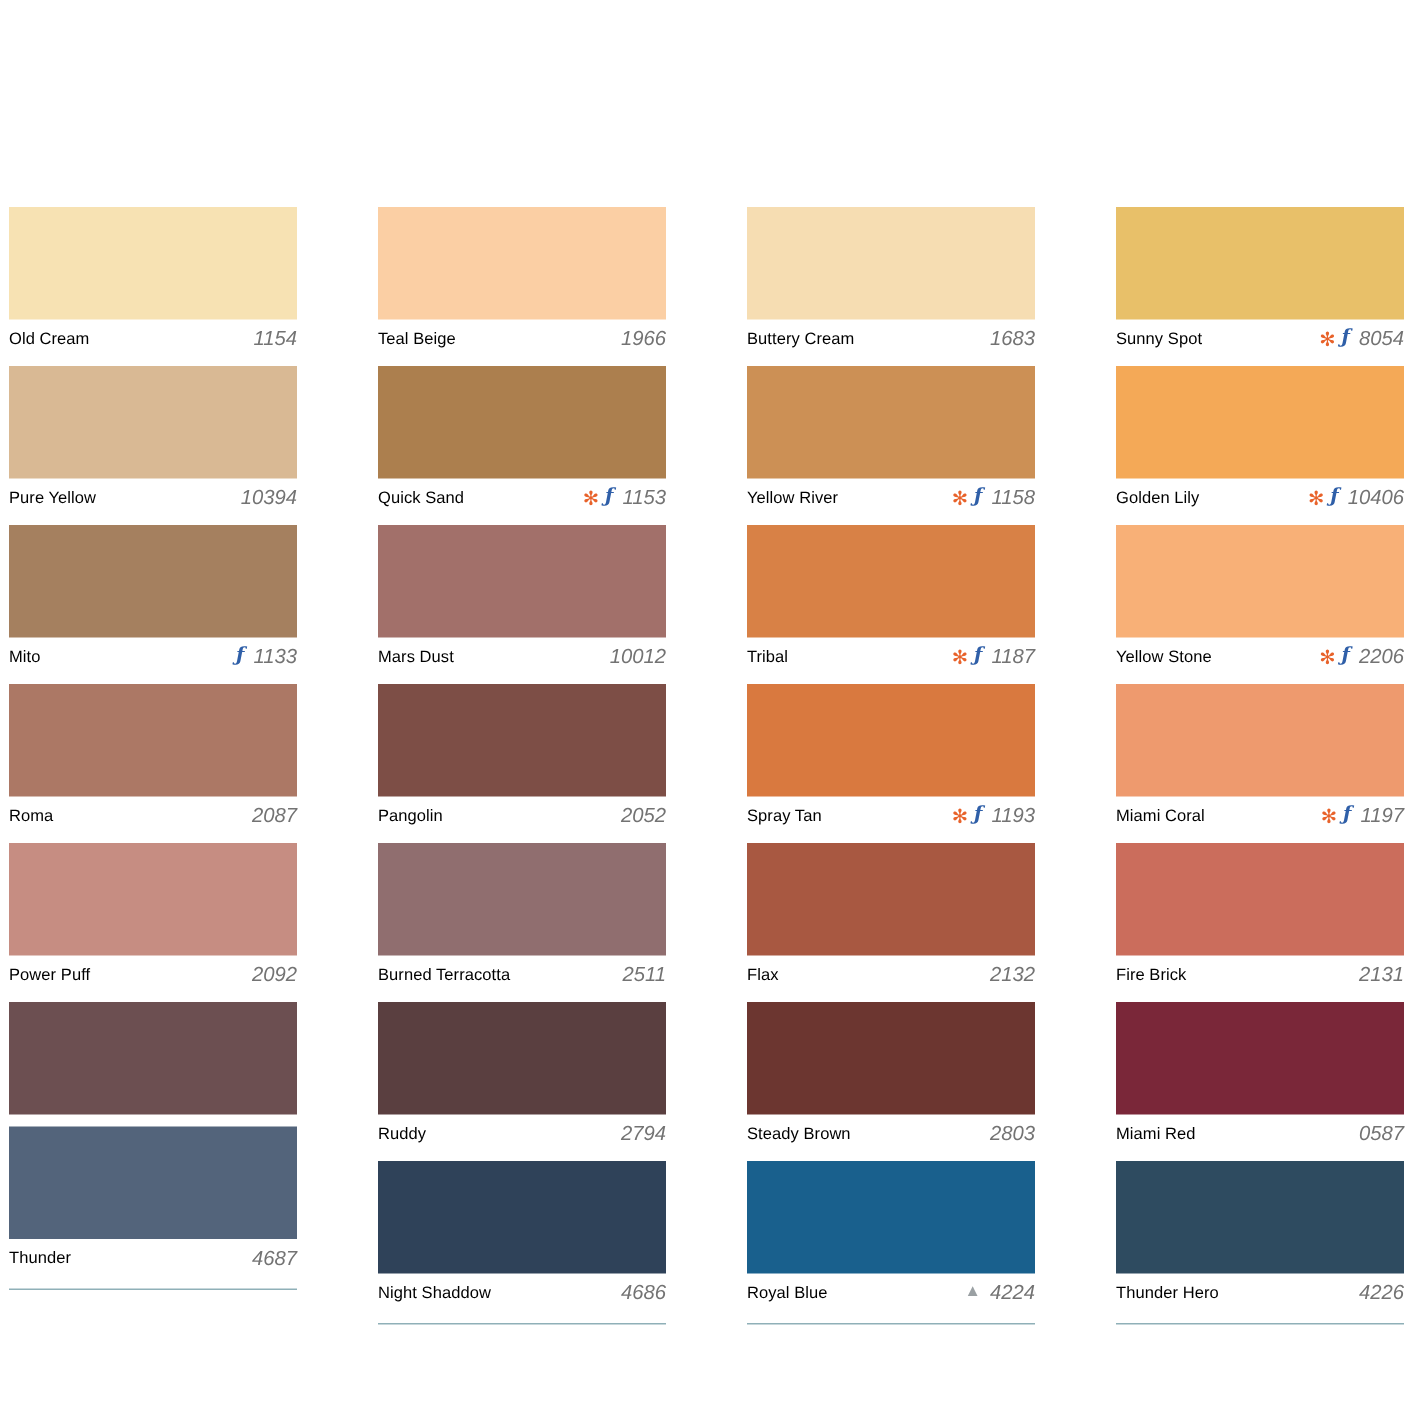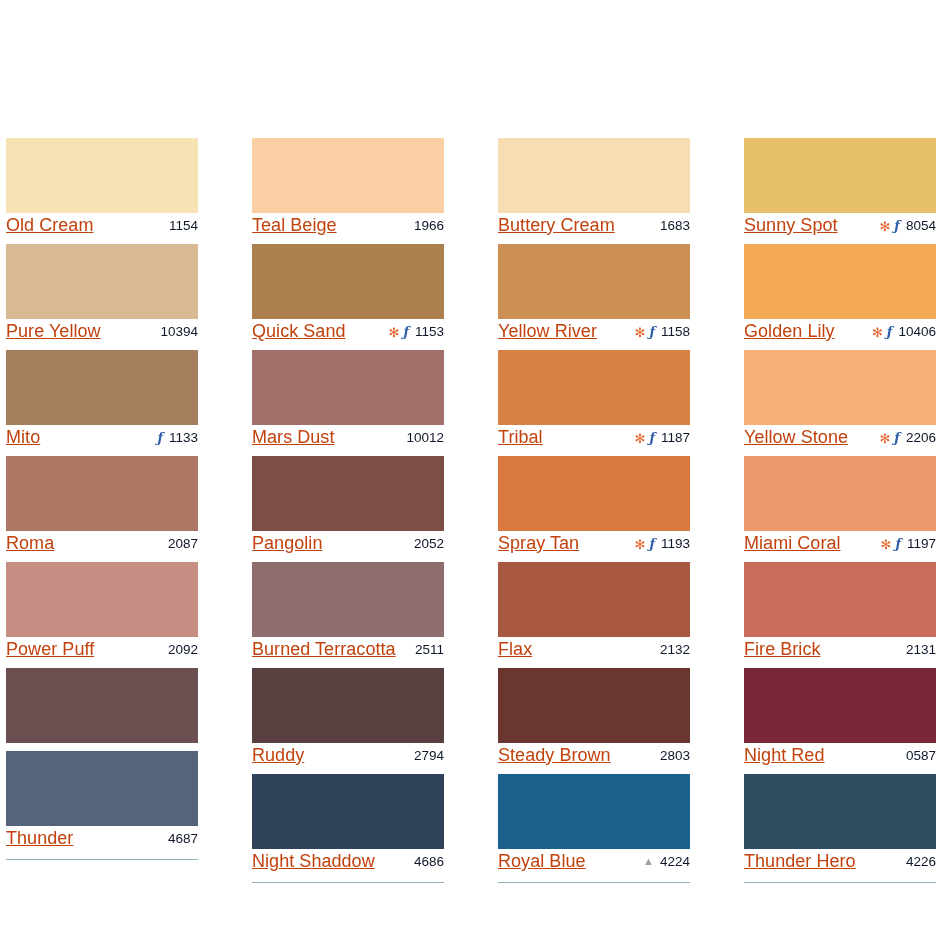--- a/index.html
+++ b/index.html
@@ -38,25 +38,24 @@
     width: 100%;
   }
   .swatch-caption {
     display: flex;
     align-items: center;
     height: 21px;
     padding-top: 2px;
     white-space: nowrap;
   }
   .swatch-name {
-    font-size: 18px;
+    font-size: 11px;
     letter-spacing: 0.05px;
-    color: #c2410c;
+    color: #000000;
     flex: 0 0 auto;
-    text-decoration: underline;
   }
   .caption-spacer {
     flex: 1 1 auto;
   }
   .swatch-icons {
     display: inline-flex;
     align-items: center;
     gap: 4px;
     margin-right: 6px;
   }
@@ -78,22 +77,23 @@
     transform: translateY(-0.5px);
   }
   .icon-triangle {
     color: #9aa0a3;
     font-size: 11px;
     line-height: 1;
     display: inline-block;
   }
   .swatch-code {
     font-size: 13.5px;
-    color: #0f172a;
+    color: #737373;
     flex: 0 0 auto;
+    font-style: italic;
   }
   .column-rule {
     height: 1px;
     width: 100%;
     background: #8fb0b8;
     margin-top: 2px;
   }
 </style>
 </head>
 <body>
@@ -346,21 +346,21 @@
         <div class="swatch-chip" style="background: rgb(203, 109, 92);"></div>
         <div class="swatch-caption">
           <span class="swatch-name">Fire Brick</span>
           <span class="caption-spacer"></span>
           <span class="swatch-code">2131</span>
         </div>
       </div>
       <div class="swatch-card">
         <div class="swatch-chip" style="background: rgb(122, 39, 57);"></div>
         <div class="swatch-caption">
-          <span class="swatch-name">Night Red</span>
+          <span class="swatch-name">Miami Red</span>
           <span class="caption-spacer"></span>
           <span class="swatch-code">0587</span>
         </div>
       </div>
       <div class="swatch-card">
         <div class="swatch-chip" style="background: rgb(46, 75, 96);"></div>
         <div class="swatch-caption">
           <span class="swatch-name">Thunder Hero</span>
           <span class="caption-spacer"></span>
           <span class="swatch-code">4226</span>

